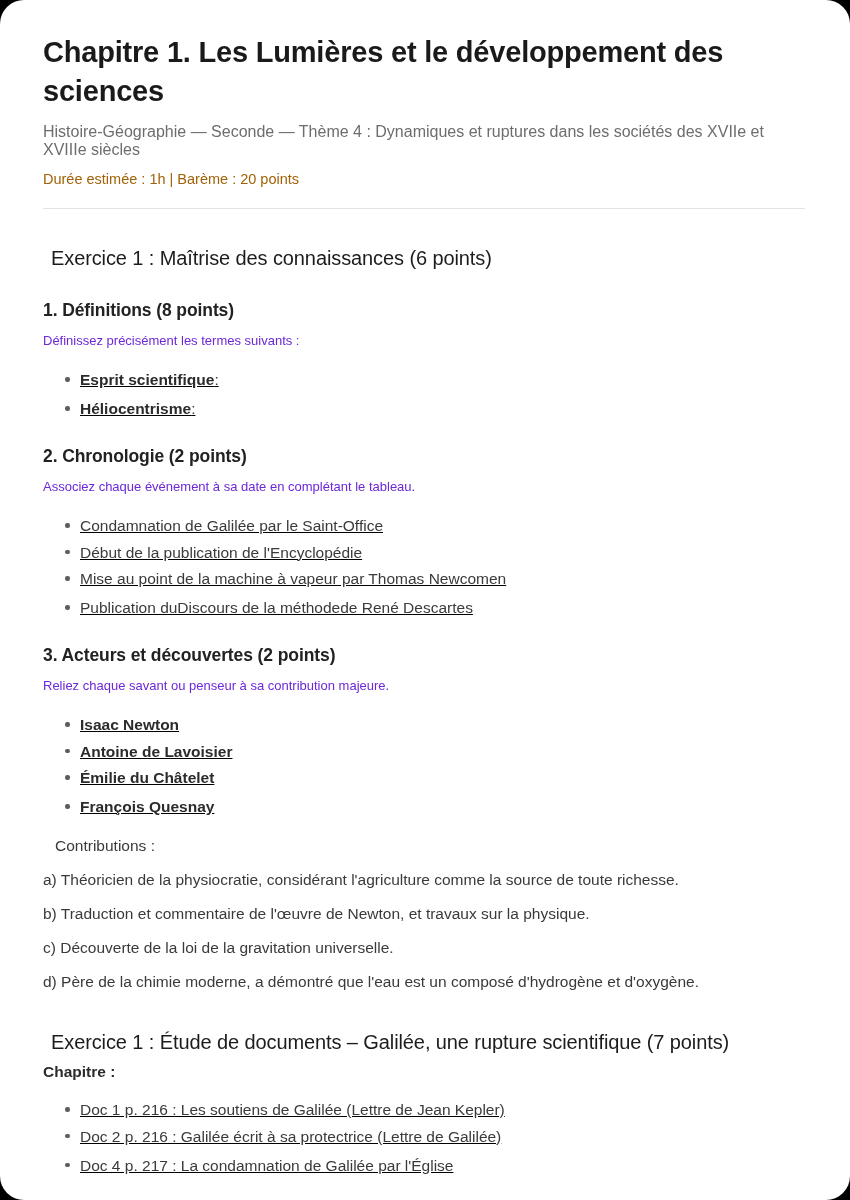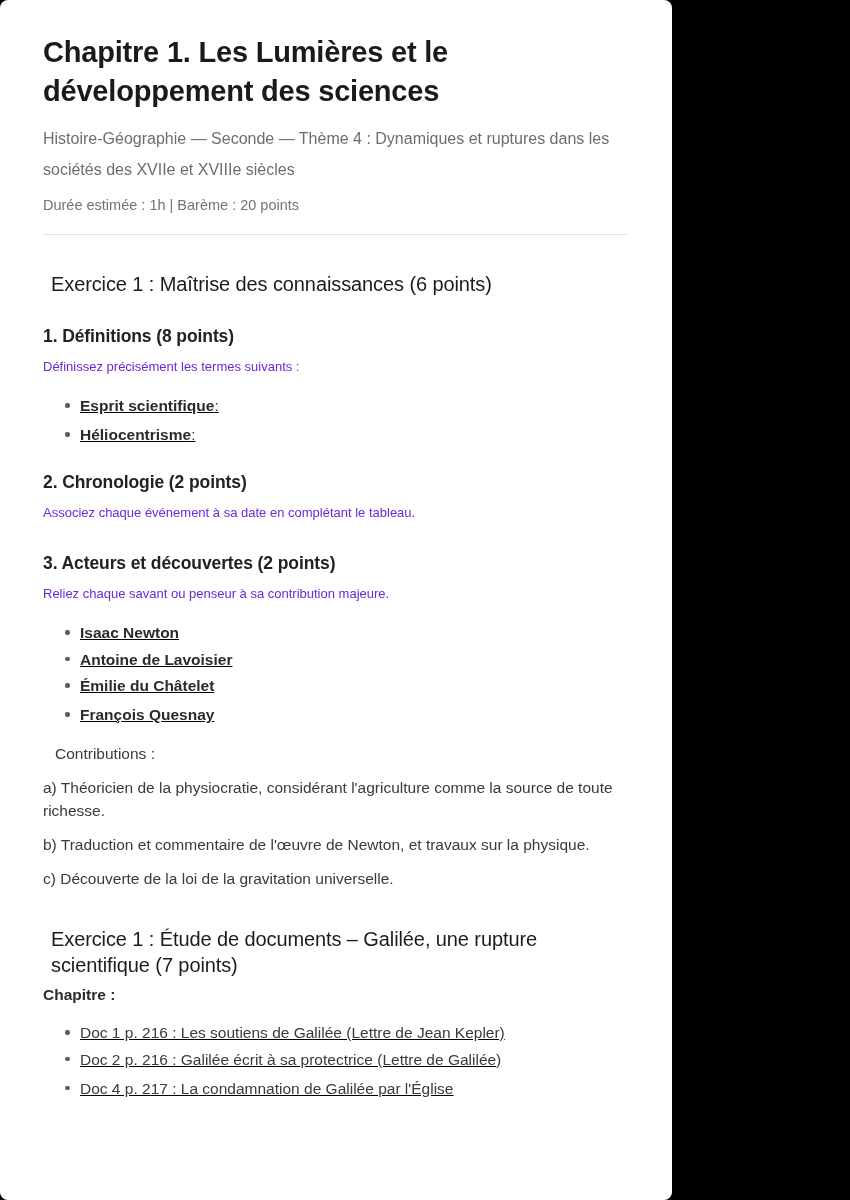--- a/index.html
+++ b/index.html
@@ -7,49 +7,49 @@
     margin: 0;
     padding: 0;
     width: 850px;
     height: 1200px;
     background: #000000;
     font-family: "Liberation Sans", "DejaVu Sans", sans-serif;
   }
   .card {
     position: absolute;
     inset: 0;
-    width: 672px;
+    width: 850px;
     height: 1200px;
     background: #ffffff;
-    border-radius: 8px;
+    border-radius: 24px;
     overflow: hidden;
   }
   .content {
     padding: 33px 45px 0 43px;
   }
   
   .doc-title {
     margin: 0 0 12px 0;
     font-size: 29px;
     line-height: 39px;
     font-weight: 700;
     letter-spacing: -0.2px;
     color: #1a1a1a;
   }
   .doc-subtitle {
     margin: 0;
     font-size: 16px;
-    line-height: 31px;
+    line-height: 18px;
     color: #6d6d6d;
   }
   .doc-meta {
     margin: 10px 0 0 0;
     font-size: 14.5px;
     line-height: 20px;
-    color: #737373;
+    color: #a16207;
   }
   hr.divider {
     border: none;
     border-top: 1px solid #e3e3e3;
     margin: 19px 0 0 0;
   }
   
   h2.exercise-title {
     margin: 36px 0 0 8px;
     font-size: 20px;
@@ -136,34 +136,41 @@
 
     <h3 class="sub-heading">1. Définitions (8 points)</h3>
     <p class="body-text">Définissez précisément les termes suivants :</p>
     <ul class="dot-list">
       <li><span class="term">Esprit scientifique</span><span class="term-sep">:</span></li>
       <li><span class="term">Héliocentrisme</span><span class="term-sep">:</span></li>
     </ul>
 
     <h3 class="sub-heading">2. Chronologie (2 points)</h3>
     <p class="body-text">Associez chaque événement à sa date en complétant le tableau.</p>
+    <ul class="dot-list">
+      <li>Condamnation de Galilée par le Saint-Office</li>
+      <li>Début de la publication de l'Encyclopédie</li>
+      <li>Mise au point de la machine à vapeur par Thomas Newcomen</li>
+      <li>Publication duDiscours de la méthodede René Descartes</li>
+    </ul>
 
     <h3 class="sub-heading">3. Acteurs et découvertes (2 points)</h3>
     <p class="body-text">Reliez chaque savant ou penseur à sa contribution majeure.</p>
     <ul class="dot-list">
       <li class="strong">Isaac Newton</li>
       <li class="strong">Antoine de Lavoisier</li>
       <li class="strong">Émilie du Châtelet</li>
       <li class="strong">François Quesnay</li>
     </ul>
 
     <p class="contrib-label">Contributions :</p>
     <p class="contrib">a) Théoricien de la physiocratie, considérant l'agriculture comme la source de toute richesse.</p>
     <p class="contrib">b) Traduction et commentaire de l'œuvre de Newton, et travaux sur la physique.</p>
     <p class="contrib">c) Découverte de la loi de la gravitation universelle.</p>
+    <p class="contrib">d) Père de la chimie moderne, a démontré que l'eau est un composé d'hydrogène et d'oxygène.</p>
 
     <h2 class="exercise-title">Exercice 1 : Étude de documents – Galilée, une rupture scientifique (7 points)</h2>
     <p class="bold-label">Chapitre :</p>
     <ul class="dot-list">
       <li>Doc 1 p. 216 : Les soutiens de Galilée (Lettre de Jean Kepler)</li>
       <li>Doc 2 p. 216 : Galilée écrit à sa protectrice (Lettre de Galilée)</li>
       <li>Doc 4 p. 217 : La condamnation de Galilée par l'Église</li>
     </ul>
 
   </div>

